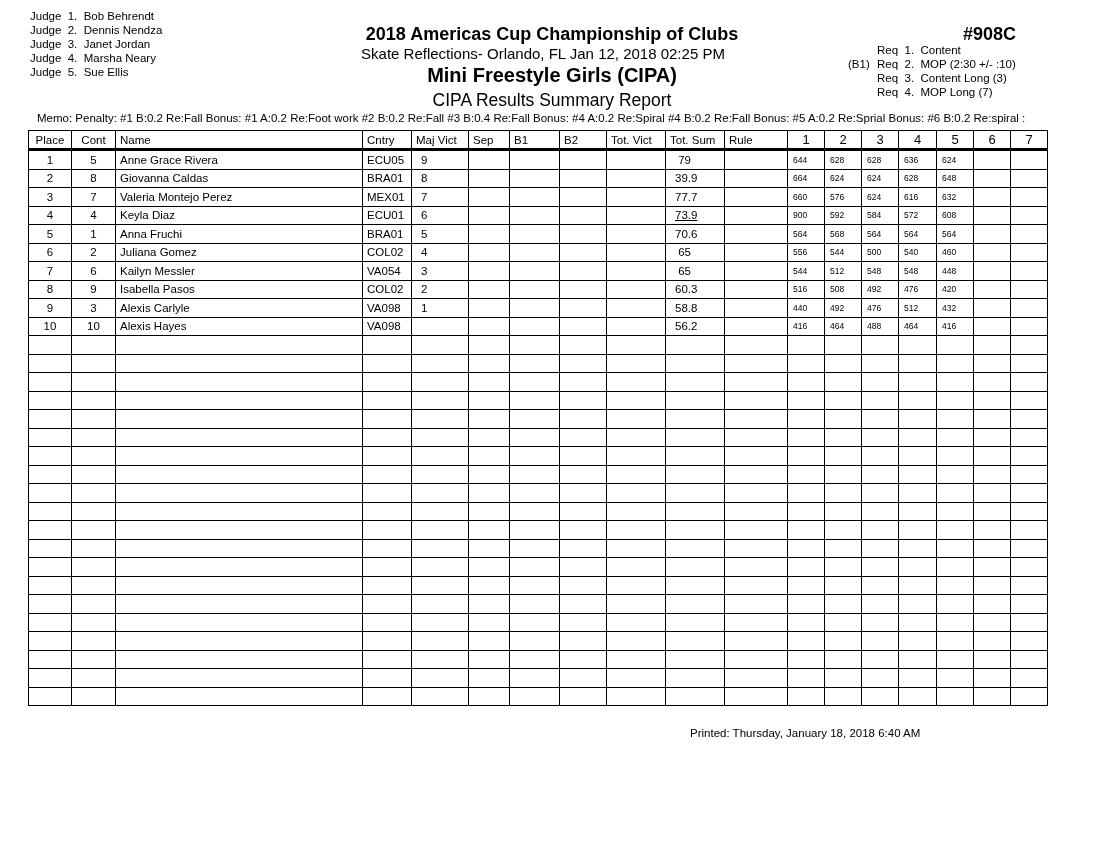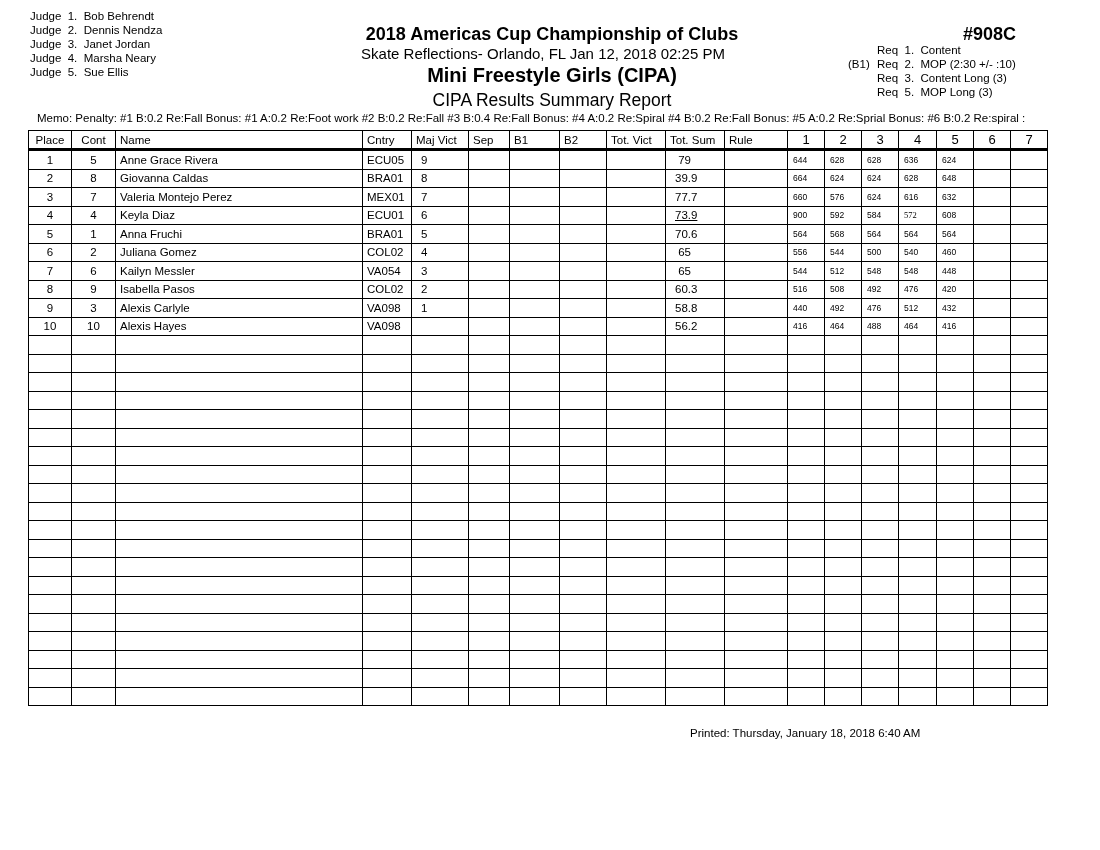--- a/index.html
+++ b/index.html
@@ -45,21 +45,21 @@
 <div class="abs title1"><span>2018 Americas Cup Championship of Clubs</span></div>
 <div class="abs subtitle"><span>Skate Reflections- Orlando, FL  Jan 12, 2018  02:25 PM</span></div>
 <div class="abs title2"><span>Mini Freestyle Girls (CIPA)</span></div>
 <div class="abs title3"><span>CIPA Results Summary Report</span></div>
 <div class="abs eventnum">#908C</div>
 
 <div class="abs reqs" id="reqs">
     <span class="rl"><span class="pre"></span><span style="white-space: pre;">Req  1.  Content</span></span>
     <span class="rl"><span class="pre">(B1)</span><span style="white-space: pre;">Req  2.  MOP (2:30 +/- :10)</span></span>
     <span class="rl"><span class="pre"></span><span style="white-space: pre;">Req  3.  Content Long (3)</span></span>
-    <span class="rl"><span class="pre"></span><span style="white-space: pre;">Req  5.  MOP Long (3)</span></span>
+    <span class="rl"><span class="pre"></span><span style="white-space: pre;">Req  4.  MOP Long (7)</span></span>
   </div>
 
 <div class="abs memo">Memo: Penalty: #1 B:0.2 Re:Fall  Bonus: #1 A:0.2 Re:Foot work #2 B:0.2 Re:Fall  #3 B:0.4 Re:Fall  Bonus: #4 A:0.2 Re:Spiral #4 B:0.2 Re:Fall  Bonus: #5 A:0.2 Re:Sprial Bonus: #6 B:0.2 Re:spiral : </div>
 
 <table class="grid">
   <colgroup>
     <col style="width:43px">
       <col style="width:44px">
       <col style="width:247px">
       <col style="width:49px">
@@ -169,21 +169,21 @@
         <td style="white-space: pre; padding-left: 9px;">6</td>
         <td style="white-space: pre;"></td>
         <td style="white-space: pre;"></td>
         <td style="white-space: pre;"></td>
         <td style="white-space: pre;"></td>
         <td style="white-space: pre; padding-left: 9px; text-decoration: underline;">73.9</td>
         <td style="white-space: pre;"></td>
         <td class="sc" style="white-space: pre;">900</td>
         <td class="sc" style="white-space: pre;">592</td>
         <td class="sc" style="white-space: pre;">584</td>
-        <td class="sc" style="white-space: pre; font-family: Liberation Serif, serif;">572</td>
+        <td class="sc" style="white-space: pre;">572</td>
         <td class="sc" style="white-space: pre;">608</td>
         <td class="sc" style="white-space: pre;"></td>
         <td class="sc" style="white-space: pre;"></td>
       </tr>
       <tr>
         <td class="c" style="white-space: pre;">5</td>
         <td class="c" style="white-space: pre;">1</td>
         <td style="white-space: pre;">Anna Fruchi</td>
         <td style="white-space: pre;">BRA01</td>
         <td style="white-space: pre; padding-left: 9px;">5</td>

